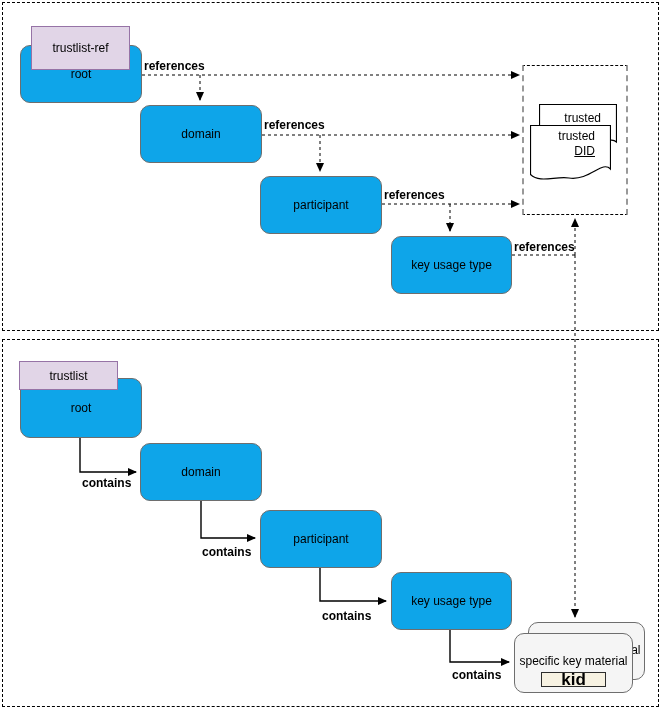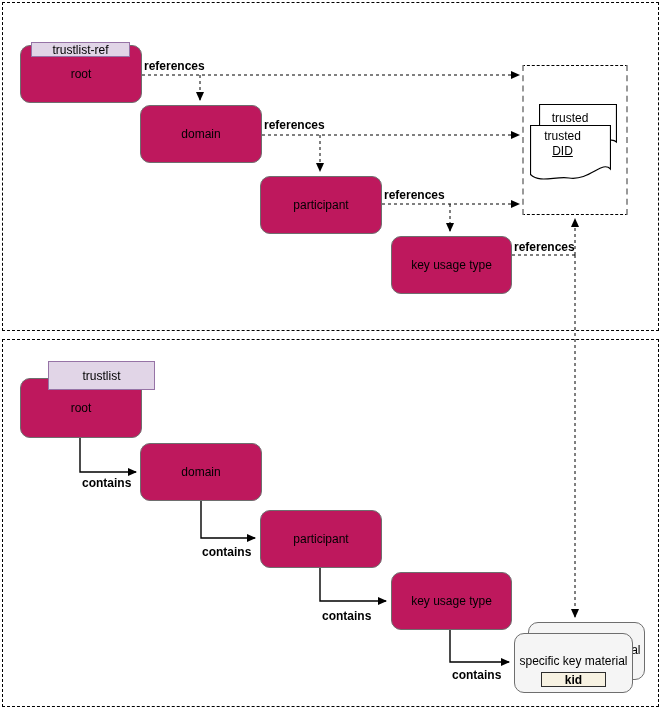--- a/index.html
+++ b/index.html
@@ -5,52 +5,52 @@
   html,body{margin:0;padding:0;background:#ffffff;}
   body{
     width:661px;height:712px;position:relative;overflow:hidden;
     font-family:"Liberation Sans",sans-serif;font-size:12px;color:#000;
   }
   *{box-sizing:border-box;}
   .canvas{position:absolute;left:0;top:0;width:661px;height:712px;}
   .section{position:absolute;border:1px dashed #000;background:transparent;z-index:1;}
   .edges{position:absolute;left:0;top:0;width:661px;height:712px;z-index:2;pointer-events:none;}
   .node{
-    position:absolute;z-index:3;background:#be185d;border:1px solid #6e6e6e;
+    position:absolute;z-index:3;background:#0ea5e9;border:1px solid #6e6e6e;
     border-radius:10px;display:flex;align-items:center;justify-content:center;
     text-align:center;white-space:nowrap;
   }
   .tag{
     position:absolute;z-index:5;background:#e1d5e7;border:1px solid #9673a6;
     display:flex;align-items:center;justify-content:center;white-space:nowrap;
   }
   .edge-label{position:absolute;z-index:6;line-height:12px;white-space:nowrap;font-weight:bold;}
   .trusted-container{
     position:absolute;z-index:2;
     border-top:1px dashed #000;border-bottom:1px dashed #000;
     border-left:2px dashed #999;border-right:2px dashed #999;
   }
   .doc{position:absolute;}
   .doc svg{position:absolute;left:0;top:0;}
   .doc .doc-text{
-    position:absolute;left:0;right:16px;text-align:center;line-height:15px;z-index:1;
+    position:absolute;left:0;right:16px;text-align:right;line-height:15px;z-index:1;
   }
   .doc-back{z-index:3;}
   .doc-front{z-index:4;}
   .skm{
     position:absolute;background:#f5f5f5;border:1px solid #6e6e6e;border-radius:10px;
     display:flex;flex-direction:column;align-items:center;padding-top:20px;
     white-space:nowrap;overflow:hidden;
   }
   .skm-back{z-index:3;}
   .skm-front{z-index:4;}
   .kid-badge{
     margin-top:4px;width:65px;height:15px;background:#f7f2e2;border:1px solid #2d2d2d;
     display:flex;align-items:center;justify-content:center;
-    font-weight:bold;font-size:12px;line-height:12px;
+    font-weight:bold;font-size:17px;line-height:12px;
   }
 </style>
 </head>
 <body>
 
 <div class="canvas">
 
   <div class="section" style="left:2px;top:2px;width:657px;height:329px;"></div>
   <div class="section" style="left:2px;top:339px;width:657px;height:368px;"></div>
 
@@ -75,21 +75,21 @@
       <path d="M80,438 L80,472 L136,472" marker-end="url(#arr)"></path>
       <path d="M201,501 L201,538 L255,538" marker-end="url(#arr)"></path>
       <path d="M320,568 L320,601 L386,601" marker-end="url(#arr)"></path>
       <path d="M450,630 L450,662 L509,662" marker-end="url(#arr)"></path>
     </g>
   </svg>
 
   <div class="node" style="left:20px;top:45px;width:122px;height:58px;">
     <span>root</span>
   </div>
-  <div class="tag" style="left:31px;top:42px;width:99px;height:15px;">
+  <div class="tag" style="left:31px;top:26px;width:99px;height:44px;">
     <span>trustlist-ref</span>
   </div>
 
   <div class="node" style="left:140px;top:105px;width:122px;height:58px;">
     <span>domain</span>
   </div>
 
   <div class="node" style="left:260px;top:176px;width:122px;height:58px;">
     <span>participant</span>
   </div>
@@ -116,21 +116,21 @@
     <svg width="81" height="58" viewBox="0 0 81 58">
       <path d="M0.5,0.5 L80.5,0.5 L80.5,44 C72,35 60,56 39,53 C25,51 10,58.5 0.5,49.5 Z" fill="#ffffff" stroke="#000" stroke-width="1.2"></path>
     </svg>
     <span class="doc-text" style="top:4px;">trusted</span>
     <span class="doc-text" style="top:19px;text-decoration:underline;">DID</span>
   </div>
 
   <div class="node" style="left:20px;top:378px;width:122px;height:60px;">
     <span>root</span>
   </div>
-  <div class="tag" style="left:48px;top:361px;width:107px;height:29px;">
+  <div class="tag" style="left:19px;top:361px;width:99px;height:29px;">
     <span>trustlist</span>
   </div>
 
   <div class="node" style="left:140px;top:443px;width:122px;height:58px;">
     <span>domain</span>
   </div>
 
   <div class="node" style="left:260px;top:510px;width:122px;height:58px;">
     <span>participant</span>
   </div>

